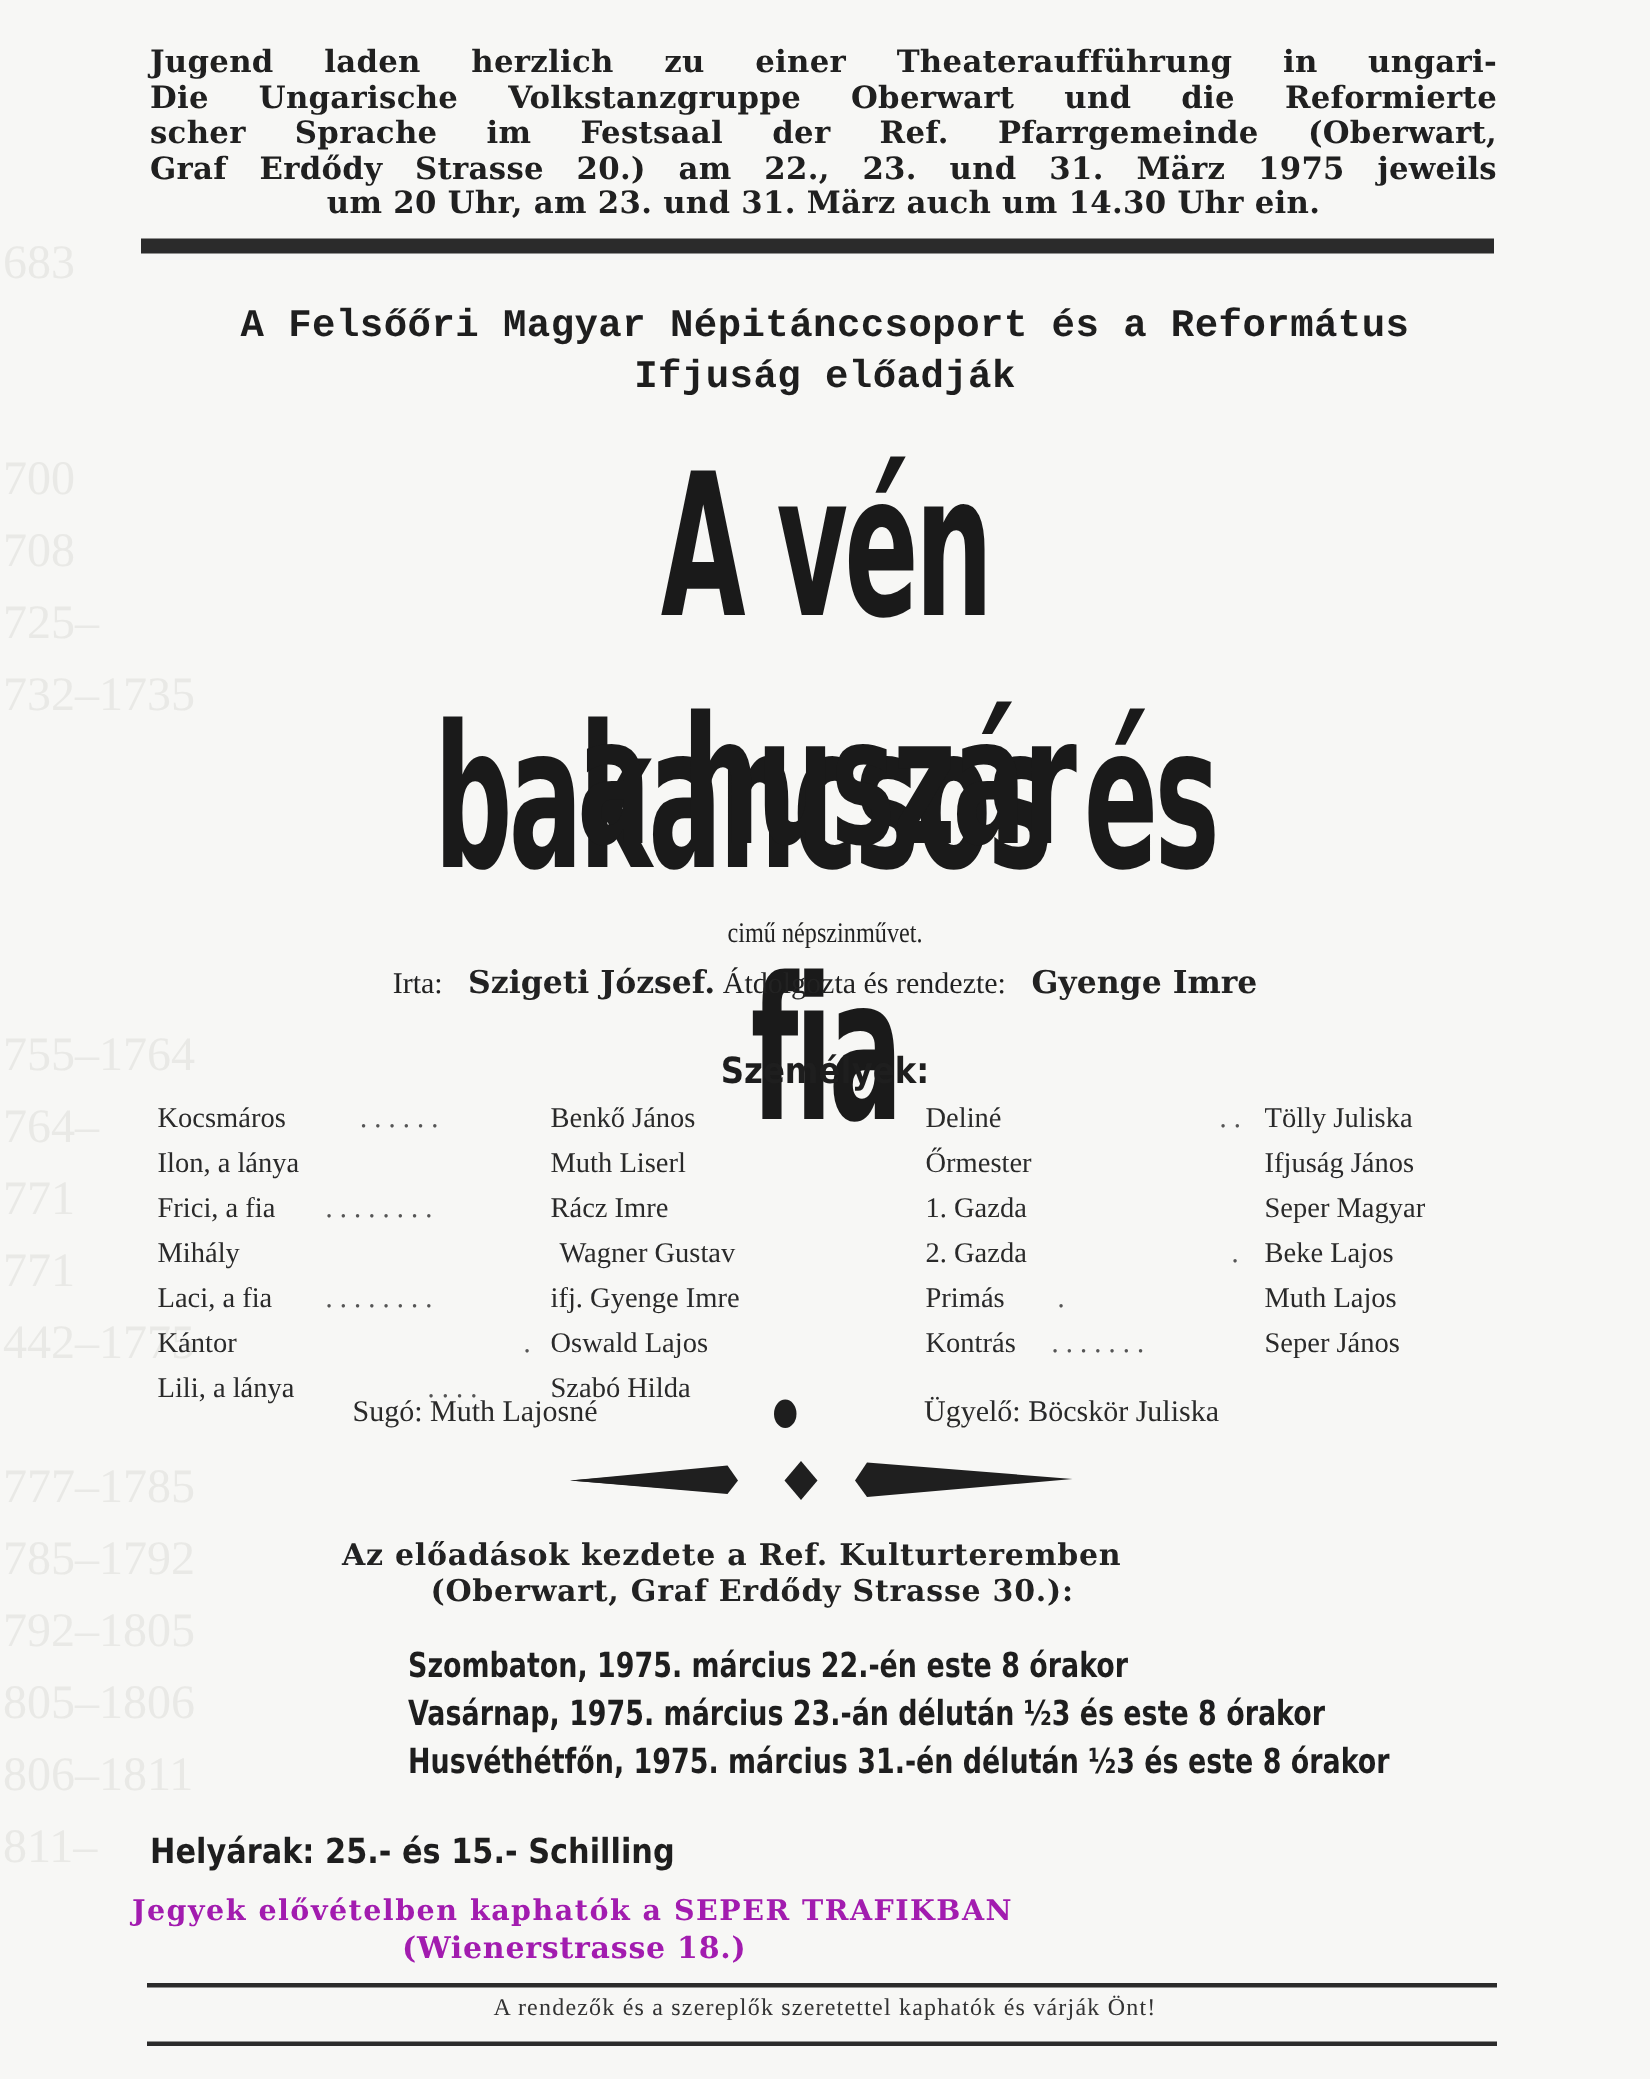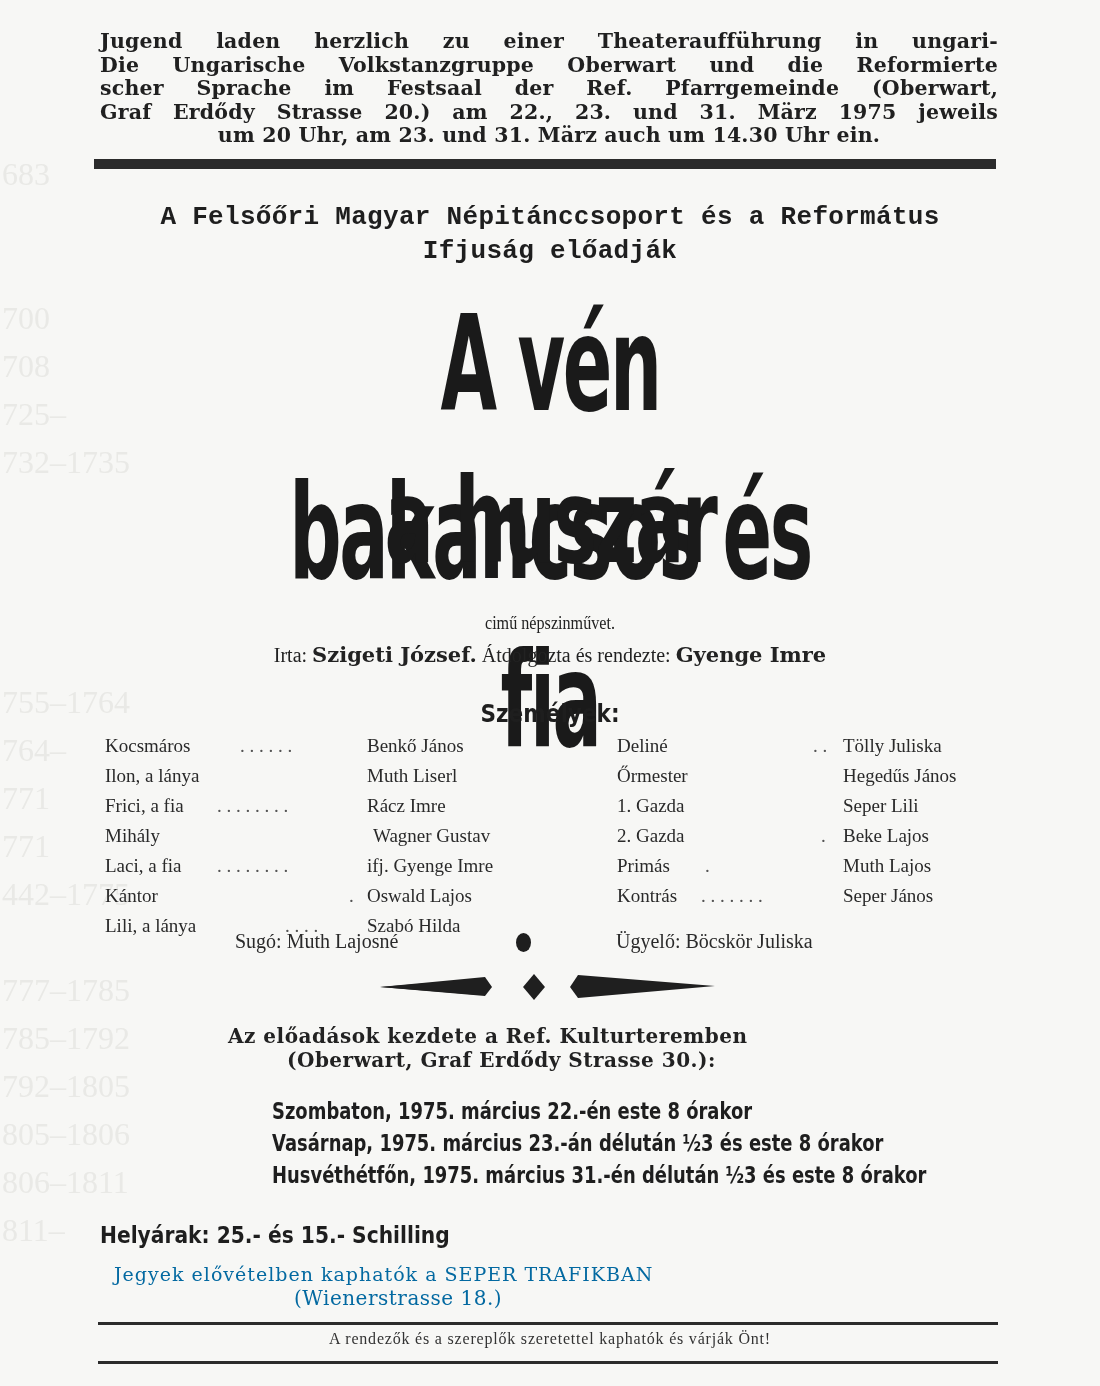--- a/index.html
+++ b/index.html
@@ -45,21 +45,21 @@
     .subtitle {
       left: 300px; top: 612px; width: 500px; text-align: center;
       font-family: "Liberation Serif", serif; font-size: 19px; color: #222;
       transform: scaleX(0.85);
     }
     .credits {
       left: 150px; top: 642px; width: 800px; text-align: center;
       font-family: "Liberation Serif", serif; font-size: 20px; color: #222;
       white-space: nowrap;
     }
-    .credits .strong { font-family: "DejaVu Serif", serif; font-weight: bold; font-size: 21px; }
+    .credits .strong { font-family: "DejaVu Serif", serif; font-weight: bold; font-size: 21px; margin-left: 12px; }
     .persons-title {
       left: 400px; top: 700px; width: 300px; text-align: center;
       font-family: "DejaVu Sans", sans-serif; font-weight: bold; font-size: 24px;
       transform: scaleX(0.9); color: #1e1e1e;
     }
 
     .cast {
       font-family: "Liberation Serif", serif; font-size: 19px; line-height: 30px;
       color: #2a2a2a;
     }
@@ -98,23 +98,23 @@
       white-space: nowrap;
     }
     .dates .d-line { display: block; width: 900px; }
 
     .prices {
       left: 100px; top: 1222px;
       font-family: "DejaVu Sans", sans-serif; font-weight: bold; font-size: 23px;
       color: #1e1e1e; transform: scaleX(0.88); transform-origin: 0 0; white-space: nowrap;
     }
     .tickets {
-      left: 114px; top: 1262px; width: 800px;
-      font-family: "DejaVu Serif", serif; font-weight: normal; font-size: 19px; line-height: 24px;
-      color: #0369a1; letter-spacing: 1px; white-space: nowrap;
+      left: 88px; top: 1262px; width: 800px;
+      font-family: "DejaVu Serif", serif; font-weight: bold; font-size: 19px; line-height: 24px;
+      color: #a21caf; letter-spacing: 1px; white-space: nowrap;
     }
     .tickets .t2 { display: block; padding-left: 180px; font-size: 20px; letter-spacing: 0.5px; }
 
     .rule-thin-1 { left: 98px; top: 1322px; width: 900px; height: 3px; }
     .closing {
       left: 100px; top: 1330px; width: 900px; text-align: center;
       font-family: "Liberation Serif", serif; font-size: 16px; color: #333; letter-spacing: 0.8px;
     }
     .rule-thin-2 { left: 98px; top: 1361px; width: 900px; height: 3px; }
 
@@ -218,26 +218,26 @@
 
   <div class="abs cast cast-right">
     <div class="cast-row">
         <span class="cast-role">Deliné</span>
         <span class="cast-dots" style="left:196px">. .</span>
         <span class="cast-actor">Tölly Juliska</span>
       </div>
     <div class="cast-row">
         <span class="cast-role">Őrmester</span>
         <span class="cast-dots"></span>
-        <span class="cast-actor">Hegedűs János</span>
+        <span class="cast-actor">Ifjuság János</span>
       </div>
     <div class="cast-row">
         <span class="cast-role">1. Gazda</span>
         <span class="cast-dots"></span>
-        <span class="cast-actor">Seper Lili</span>
+        <span class="cast-actor">Seper Magyar</span>
       </div>
     <div class="cast-row">
         <span class="cast-role">2. Gazda</span>
         <span class="cast-dots" style="left:204px">.</span>
         <span class="cast-actor">Beke Lajos</span>
       </div>
     <div class="cast-row">
         <span class="cast-role">Primás</span>
         <span class="cast-dots" style="left:88px">.</span>
         <span class="cast-actor">Muth Lajos</span>

